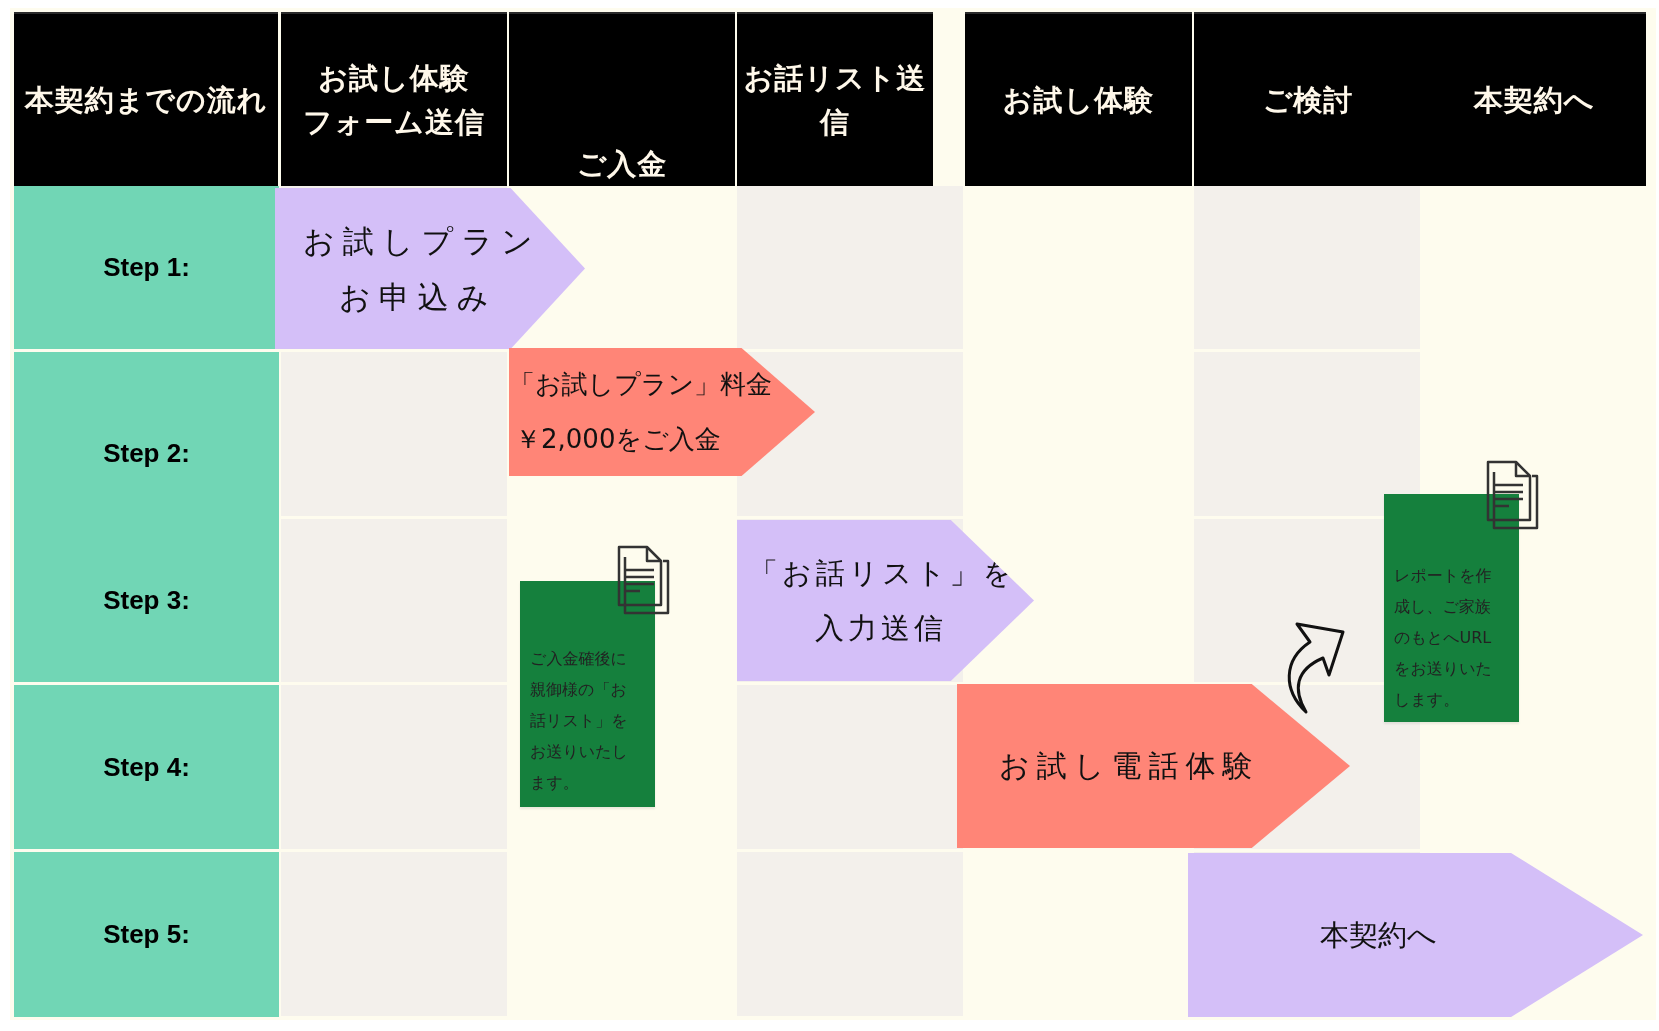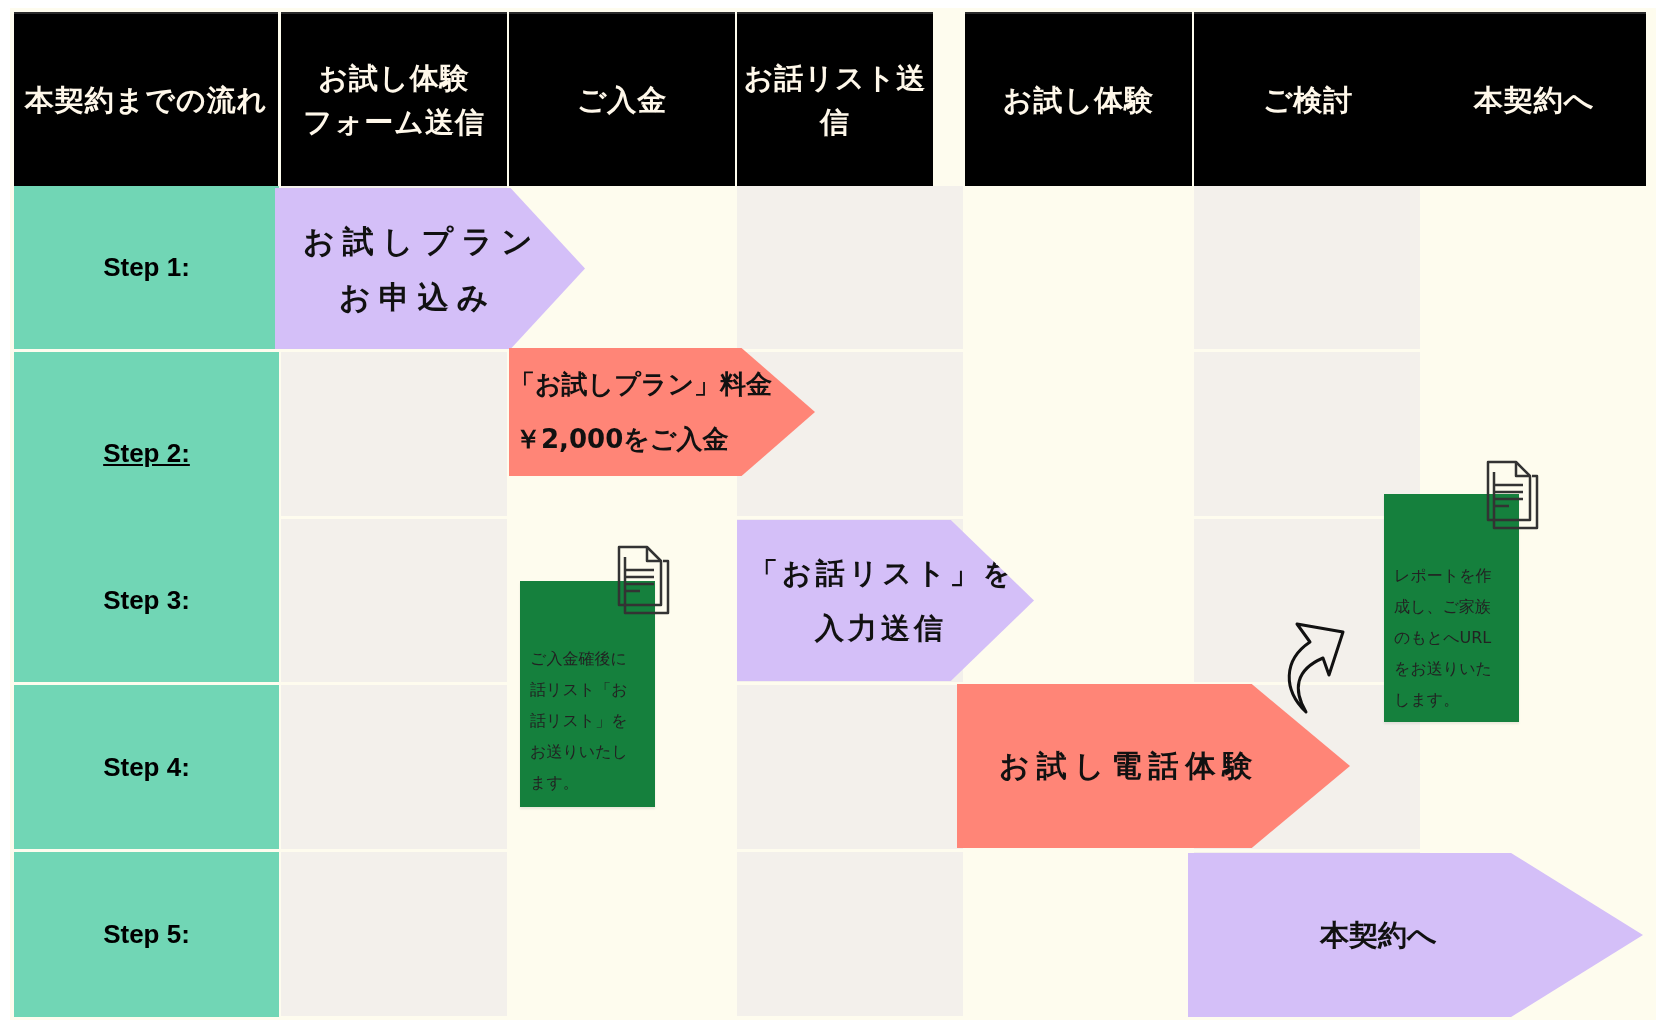--- a/index.html
+++ b/index.html
@@ -18,21 +18,21 @@
   .hdr span { white-space:pre-line; }
   .colbg { position:absolute; top:186px; height:830px; }
   .col-gray { background:#f3f0eb; }
   .col-cream { background:#fefcee; }
   .hline { position:absolute; height:3px; background:#fefcee; }
   .step {
     position:absolute; left:14px; width:265px; background:#71d6b5;
     display:flex; align-items:center; justify-content:center;
     font-family:"Liberation Sans", sans-serif; font-weight:bold; font-size:26px; color:#000;
   }
-  .arrow { position:absolute; display:flex; flex-direction:column; justify-content:center; color:#111; font-weight:bold; }
+  .arrow { position:absolute; display:flex; flex-direction:column; justify-content:center; color:#111; font-weight:normal; }
   .arrow .line { white-space:nowrap; }
   .lav { background:#d4bff8; }
   .sal { background:#ff8577; }
   .note {
     position:absolute; background:#15803d; color:#222;
     font-size:16px; line-height:31px; padding:0 10px; box-sizing:border-box;
     box-shadow:0 2px 2px rgba(0,0,0,0.08);
   }
   .doc-icon { position:absolute; }
   .curve-arrow { position:absolute; }
@@ -54,40 +54,40 @@
 <div class="hline" style="left:12px; top:682px; width:1410px;"></div>
 <div class="hline" style="left:12px; top:849px; width:1410px;"></div>
 
 <div class="hdr" style="left:14px; width:264px;">
   <span>本契約までの流れ</span>
 </div>
 <div class="hdr" style="left:281px; width:226px;">
   <span>お試し体験
 フォーム送信</span>
 </div>
-<div class="hdr" style="left:509px; width:226px;">
+<div class="hdr" style="left:509px; width:226px;align-items:flex-end;">
   <span>ご入金</span>
 </div>
 <div class="hdr" style="left:737px; width:196px;">
   <span>お話リスト送信</span>
 </div>
 <div class="hdr" style="left:965px; width:227px;">
   <span>お試し体験</span>
 </div>
 <div class="hdr" style="left:1194px; width:228px;">
   <span>ご検討</span>
 </div>
 <div class="hdr" style="left:1422px; width:224px;">
   <span>本契約へ</span>
 </div>
 
 <div class="step" style="top:186px; height:163px;">
     <span>Step 1:</span>
   </div>
-<div class="step" style="top:352px; height:203px;text-decoration:underline;">
+<div class="step" style="top:352px; height:203px;">
     <span>Step 2:</span>
   </div>
 <div class="step" style="top:519px; height:163px;">
     <span>Step 3:</span>
   </div>
 <div class="step" style="top:685px; height:164px;">
     <span>Step 4:</span>
   </div>
 <div class="step" style="top:852px; height:165px;">
     <span>Step 5:</span>
@@ -111,21 +111,21 @@
 <div class="arrow sal" style="left:957px; top:684px; width:393px; height:164px; clip-path:polygon(0 0, 75% 0, 100% 50%, 75% 100%, 0 100%); font-size:30px; letter-spacing:7px; align-items:flex-start; padding-left:42px; box-sizing:border-box;">
   <div class="line">お試し電話体験</div>
 </div>
 
 <div class="arrow lav" style="left:1188px; top:853px; width:455px; height:164px; clip-path:polygon(0 0, 71% 0, 100% 50%, 71% 100%, 0 100%); font-size:29px; line-height:52px; align-items:flex-start; padding-left:26px; box-sizing:border-box;">
   <div class="line" style="padding-left:106px;">本契約へ</div>
 </div>
 
 <div class="note" style="left:520px; top:581px; width:135px; height:226px; padding-top:62px;">
   <div>ご入金確後に</div>
-  <div>話リスト「お</div>
+  <div>親御様の「お</div>
   <div>話リスト」を</div>
   <div>お送りいたし</div>
   <div>ます。</div>
 </div>
 <svg class="doc-icon" style="left:617px; top:545px;" width="56" height="72" viewBox="0 0 56 72">
   <path d="M8 12 V68 H51 V16 H46" fill="none" stroke="#333" stroke-width="2.5" stroke-linejoin="round"></path>
   <path d="M2 2 H30 L44 16 V60 H2 Z" fill="none" stroke="#333" stroke-width="2.5" stroke-linejoin="round"></path>
   <path d="M30 2 V16 H44" fill="none" stroke="#333" stroke-width="2.5" stroke-linejoin="round"></path>
   <line x1="9" y1="25" x2="37" y2="25" stroke="#333" stroke-width="2.5"></line>
   <line x1="9" y1="32" x2="37" y2="32" stroke="#333" stroke-width="2.5"></line>

